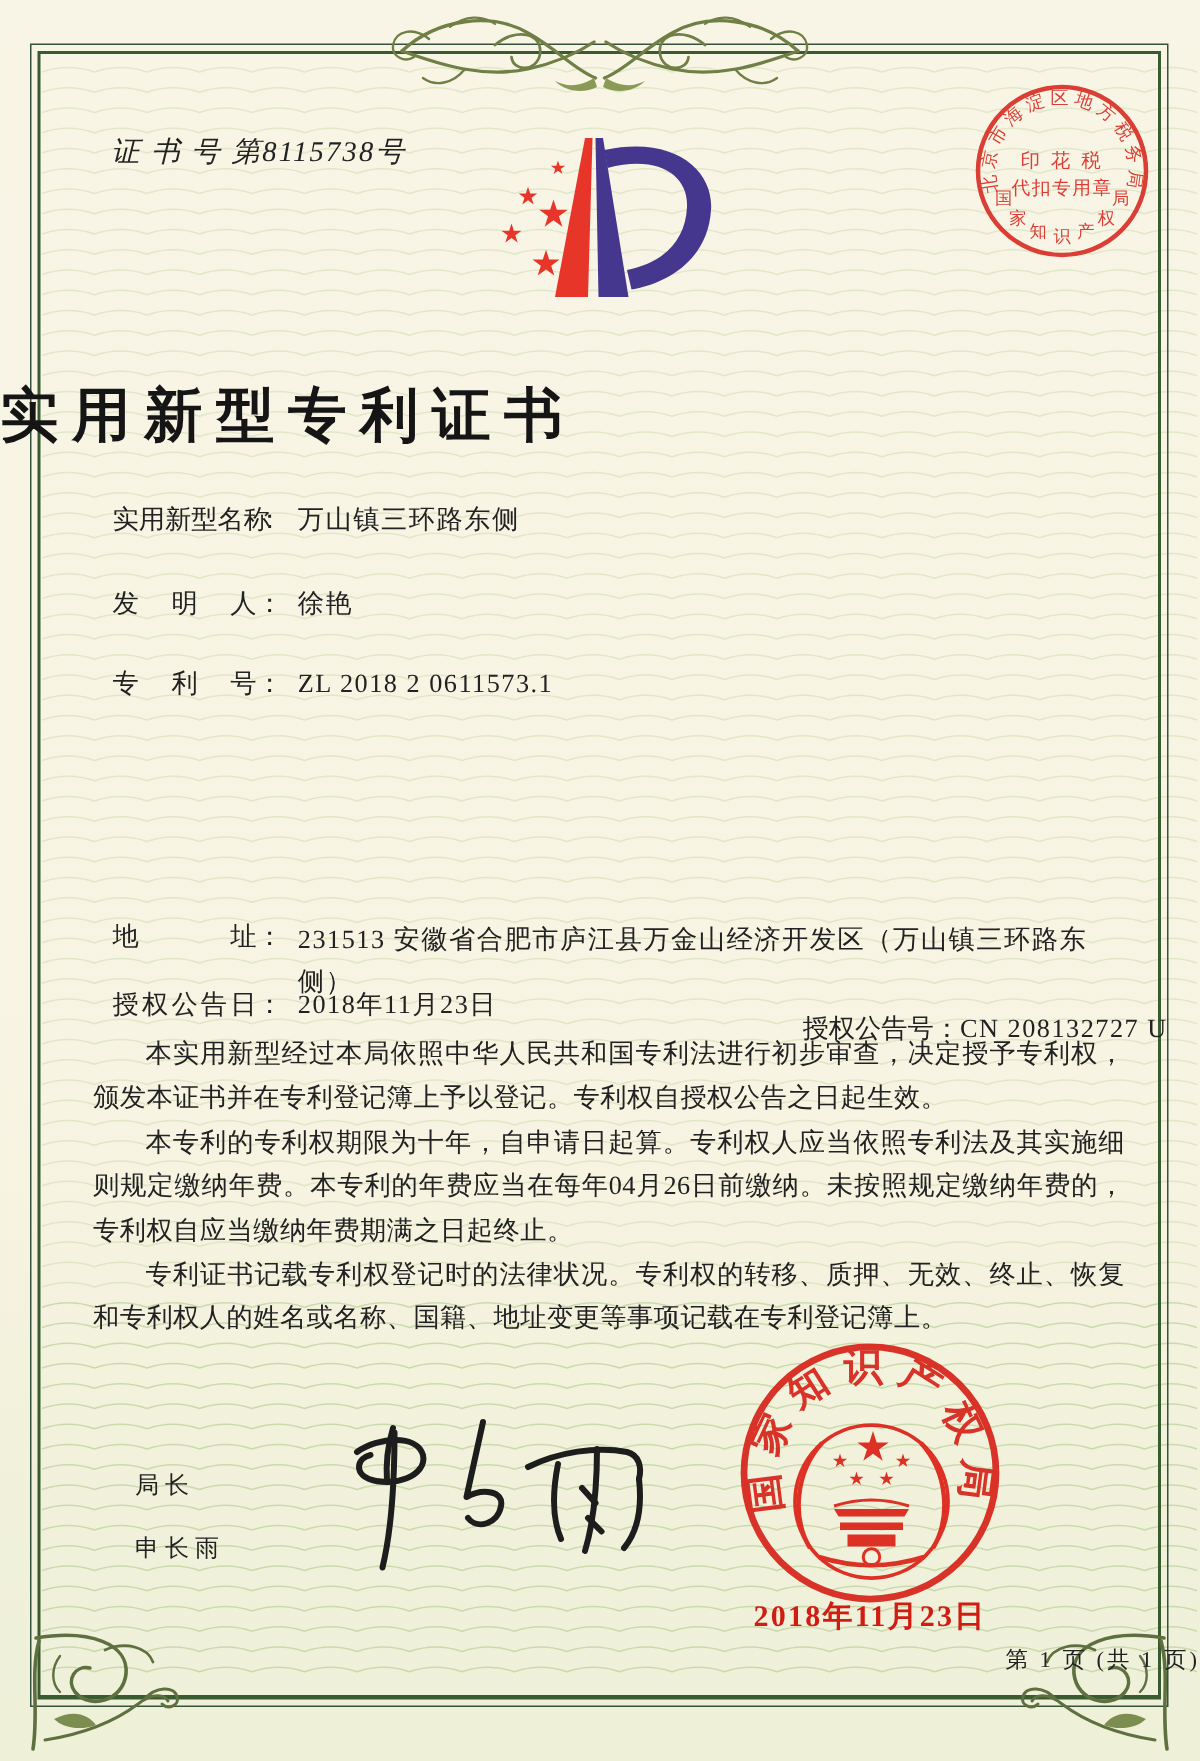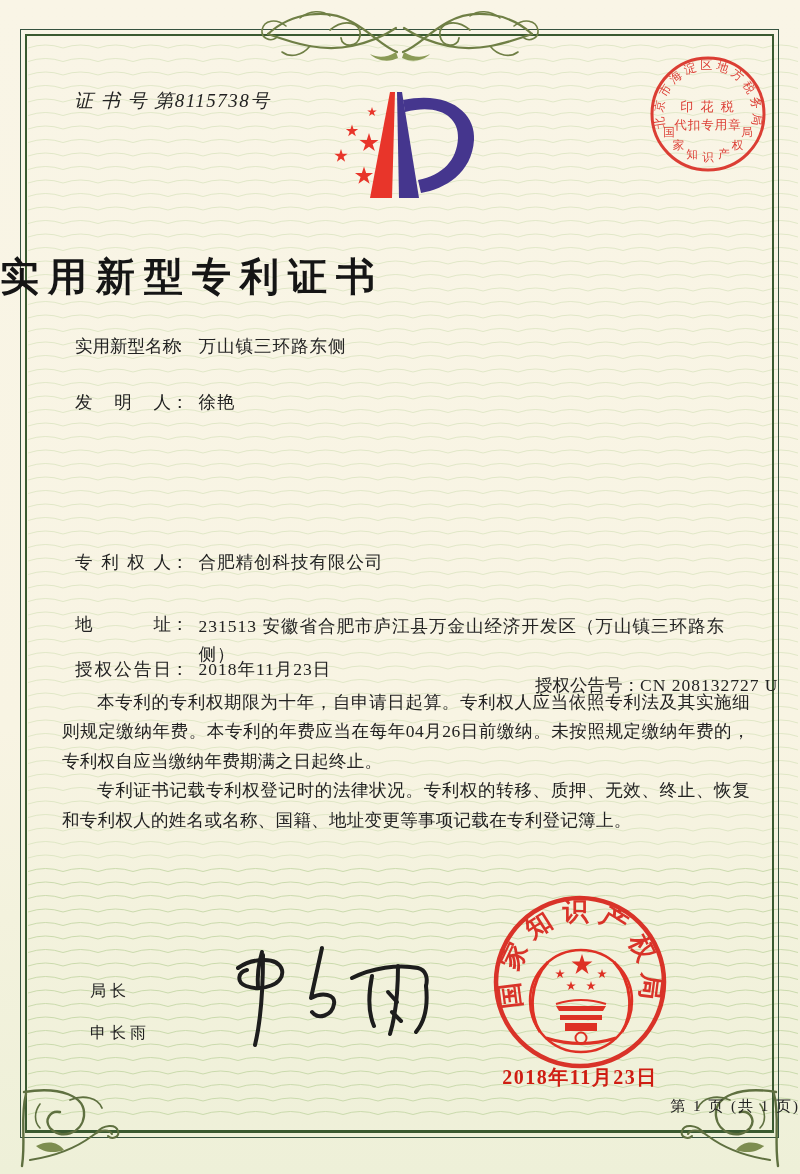--- a/index.html
+++ b/index.html
@@ -184,34 +184,35 @@
 
   <div class="abs cert-no">证 书 号 第8115738号</div>
   <div class="abs title">实用新型专利证书</div>
 
   <div class="f-row" style="top:334px">
     <span class="f-label">实用新型名称</span><span class="f-colon">：</span><span class="f-value">万山镇三环路东侧</span>
   </div>
   <div class="f-row" style="top:390px">
     <span class="f-label">发　明　人</span><span class="f-colon">：</span><span class="f-value">徐艳</span>
   </div>
-  <div class="f-row" style="top:550px">
-    <span class="f-label">专 利 权 人</span><span class="f-colon">：</span><span class="f-value">合肥精创科技有限公司</span>
+  <div class="f-row" style="top:443px">
+    <span class="f-label">专　利　号</span><span class="f-colon">：</span><span class="f-value">ZL 2018 2 0611573.1</span>
   </div>
   <div class="f-row" style="top:612px">
     <span class="f-label">地　　　址</span><span class="f-colon">：</span><span class="f-value wrap">231513 安徽省合肥市庐江县万金山经济开发区（万山镇三环路东侧）</span>
   </div>
   <div class="f-row" style="top:657px">
     <span class="f-label">授权公告日</span><span class="f-colon">：</span><span class="f-value">2018年11月23日</span>
     <span class="grant-no">
       <span>授权公告号</span><span>：</span><span class="f-value">CN 208132727 U</span>
     </span>
   </div>
 
   <div class="paras">
+    <p>本实用新型经过本局依照中华人民共和国专利法进行初步审查，决定授予专利权，颁发本证书并在专利登记簿上予以登记。专利权自授权公告之日起生效。</p>
     <p>本专利的专利权期限为十年，自申请日起算。专利权人应当依照专利法及其实施细则规定缴纳年费。本专利的年费应当在每年04月26日前缴纳。未按照规定缴纳年费的，专利权自应当缴纳年费期满之日起终止。</p>
     <p>专利证书记载专利权登记时的法律状况。专利权的转移、质押、无效、终止、恢复和专利权人的姓名或名称、国籍、地址变更等事项记载在专利登记簿上。</p>
   </div>
 
   <div class="abs officer">
     <div>局长</div>
     <div>申长雨</div>
   </div>
 
   <svg class="abs" style="left:215px;top:938px;" width="230" height="115" viewBox="0 0 230 115">

